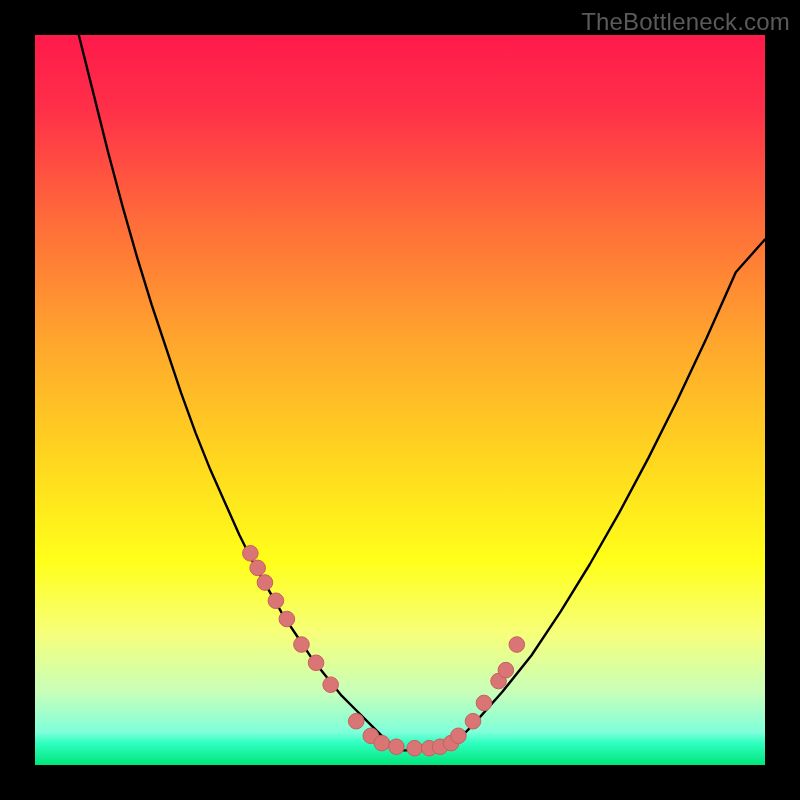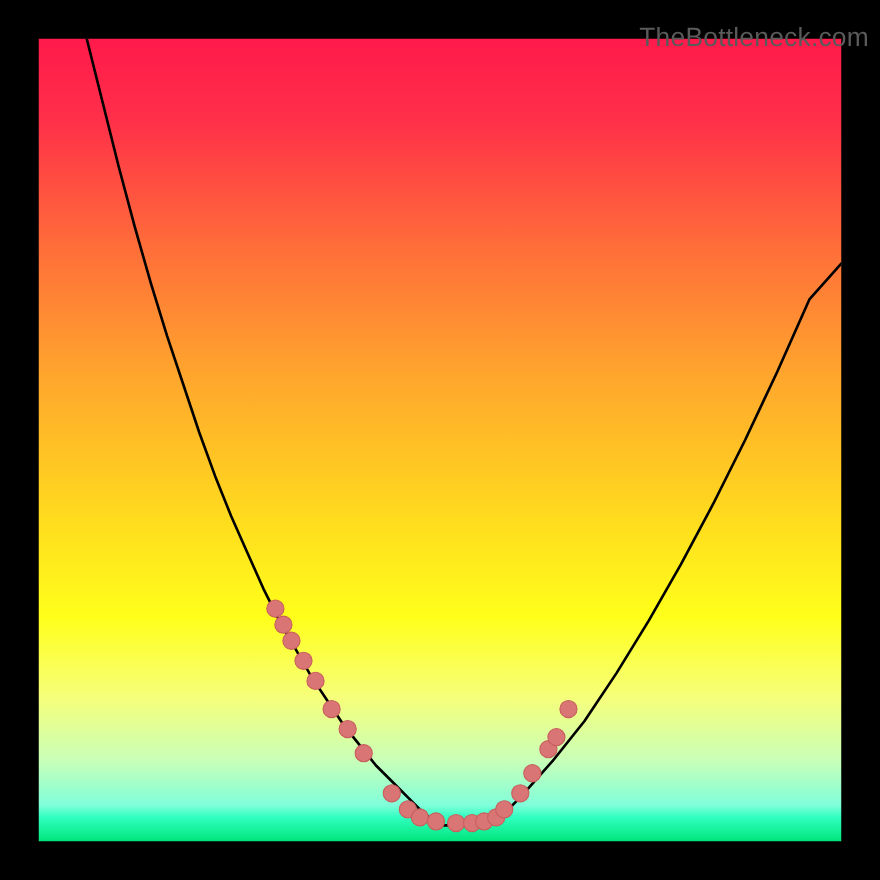--- a/index.html
+++ b/index.html
@@ -12,21 +12,21 @@
     font-family: Arial, Helvetica, sans-serif;
   }
   .frame {
     position: relative;
     width: 800px;
     height: 800px;
     background: #000;
   }
   .watermark {
     position: absolute;
-    top: 21px;
+    top: 8px;
     right: 10px;
     font-size: 24px;
     font-weight: 400;
     color: #5a5a5a;
     letter-spacing: 0.2px;
     z-index: 10;
   }
   .plot {
     position: absolute;
     left: 35px;

